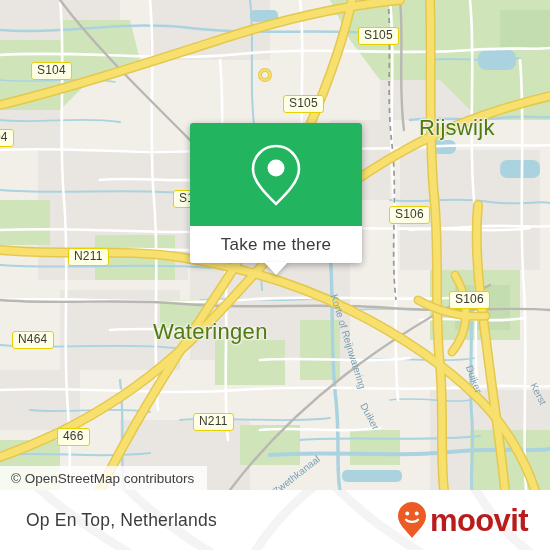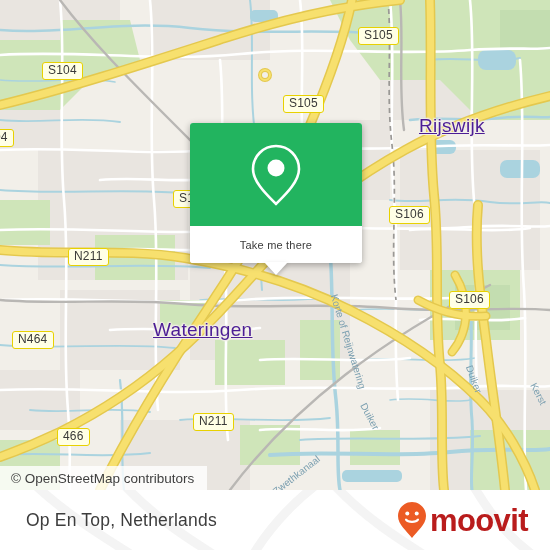--- a/index.html
+++ b/index.html
@@ -16,28 +16,27 @@
     position: absolute; left: 0; top: 0;
     width: 550px; height: 490px;
     background: #f2efe9;
     overflow: hidden;
   }
   .map-svg { position: absolute; left: 0; top: 0; }
 
   
   .place-label {
     position: absolute;
-    color: #4c1d95;
-    font-size: 19px;
+    color: #4d7c0f;
+    font-size: 22px;
     letter-spacing: .3px;
     white-space: nowrap;
     text-shadow: 1px 0 1.5px #f2efe9, -1px 0 1.5px #f2efe9,
                  0 1px 1.5px #f2efe9, 0 -1px 1.5px #f2efe9,
                  1px 1px 1.5px #f2efe9, -1px -1px 1.5px #f2efe9;
-    text-decoration: underline;
   }
   .water-label {
     position: absolute;
     color: #7b9fb0;
     font-size: 10px;
     white-space: nowrap;
     transform-origin: left center;
   }
 
   
@@ -72,21 +71,21 @@
     display: flex; align-items: center; justify-content: center;
   }
   .card-foot {
     width: 172px; height: 37px;
     background: #ffffff;
     border-radius: 0 0 3px 3px;
     display: flex; align-items: center; justify-content: center;
   }
   .card-foot span {
     color: #3c3c3c;
-    font-size: 11px;
+    font-size: 17px;
     letter-spacing: .2px;
   }
   .card-tail {
     position: absolute;
     left: 74px; top: 139px;
     width: 0; height: 0;
     border-left: 12px solid transparent;
     border-right: 12px solid transparent;
     border-top: 13px solid #ffffff;
     filter: drop-shadow(0 2px 2px rgba(0,0,0,.22));
@@ -289,21 +288,21 @@
 
     <div class="place-label" style="left:419px; top:115px;">Rijswijk</div>
     <div class="place-label" style="left:153px; top:319px;">Wateringen</div>
 
     <div class="water-label" style="left:334px; top:289px; transform: rotate(73deg);">Korte of Reijnwatering</div>
     <div class="water-label" style="left:363px; top:398px; transform: rotate(62deg);">Duiker</div>
     <div class="water-label" style="left:469px; top:360px; transform: rotate(70deg);">Duiker</div>
     <div class="water-label" style="left:533px; top:378px; transform: rotate(62deg);">Kerst</div>
     <div class="water-label" style="left:274px; top:487px; transform: rotate(-38deg);">Zwethkanaal</div>
 
-    <div class="shield" style="left:42px; top:62px;">S104</div>
+    <div class="shield" style="left:31px; top:62px;">S104</div>
     <div class="shield" style="left:-12px; top:129px;">04</div>
     <div class="shield" style="left:358px; top:27px;">S105</div>
     <div class="shield" style="left:283px; top:95px;">S105</div>
     <div class="shield" style="left:173px; top:190px;">S1</div>
     <div class="shield" style="left:389px; top:206px;">S106</div>
     <div class="shield" style="left:449px; top:291px;">S106</div>
     <div class="shield" style="left:68px; top:248px;">N211</div>
     <div class="shield" style="left:12px; top:331px;">N464</div>
     <div class="shield" style="left:193px; top:413px;">N211</div>
     <div class="shield" style="left:57px; top:407px;margin-top:21px;">466</div>

